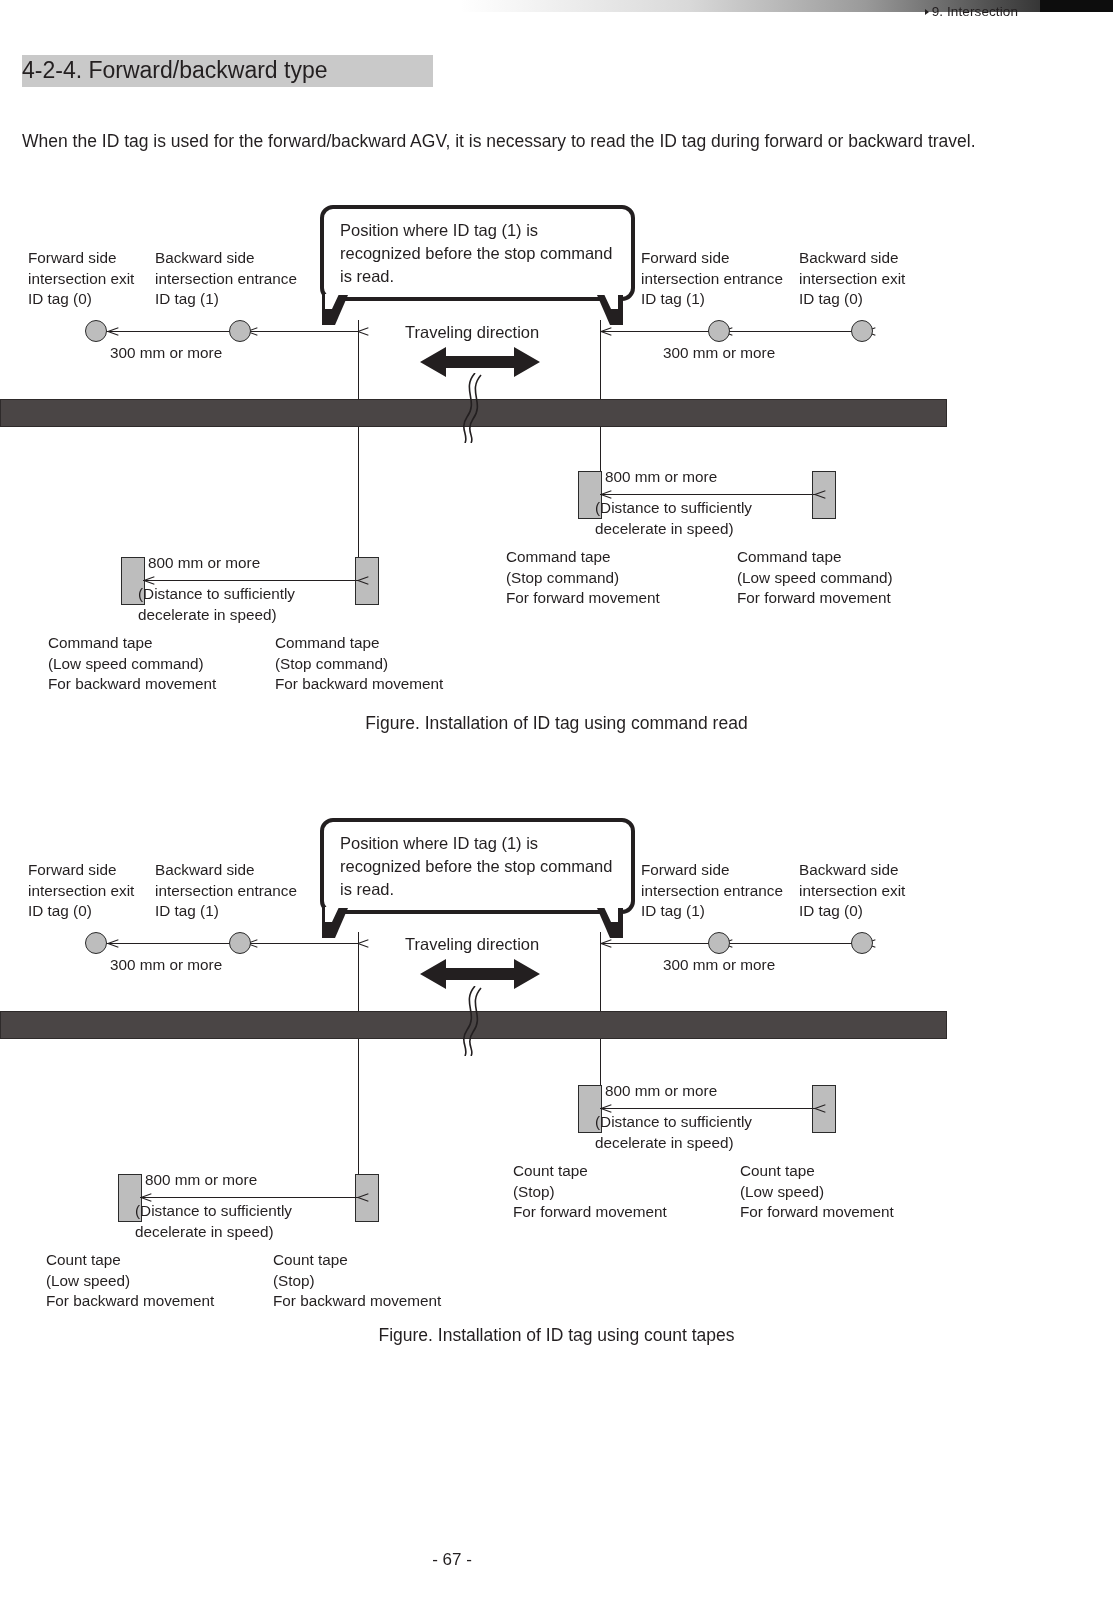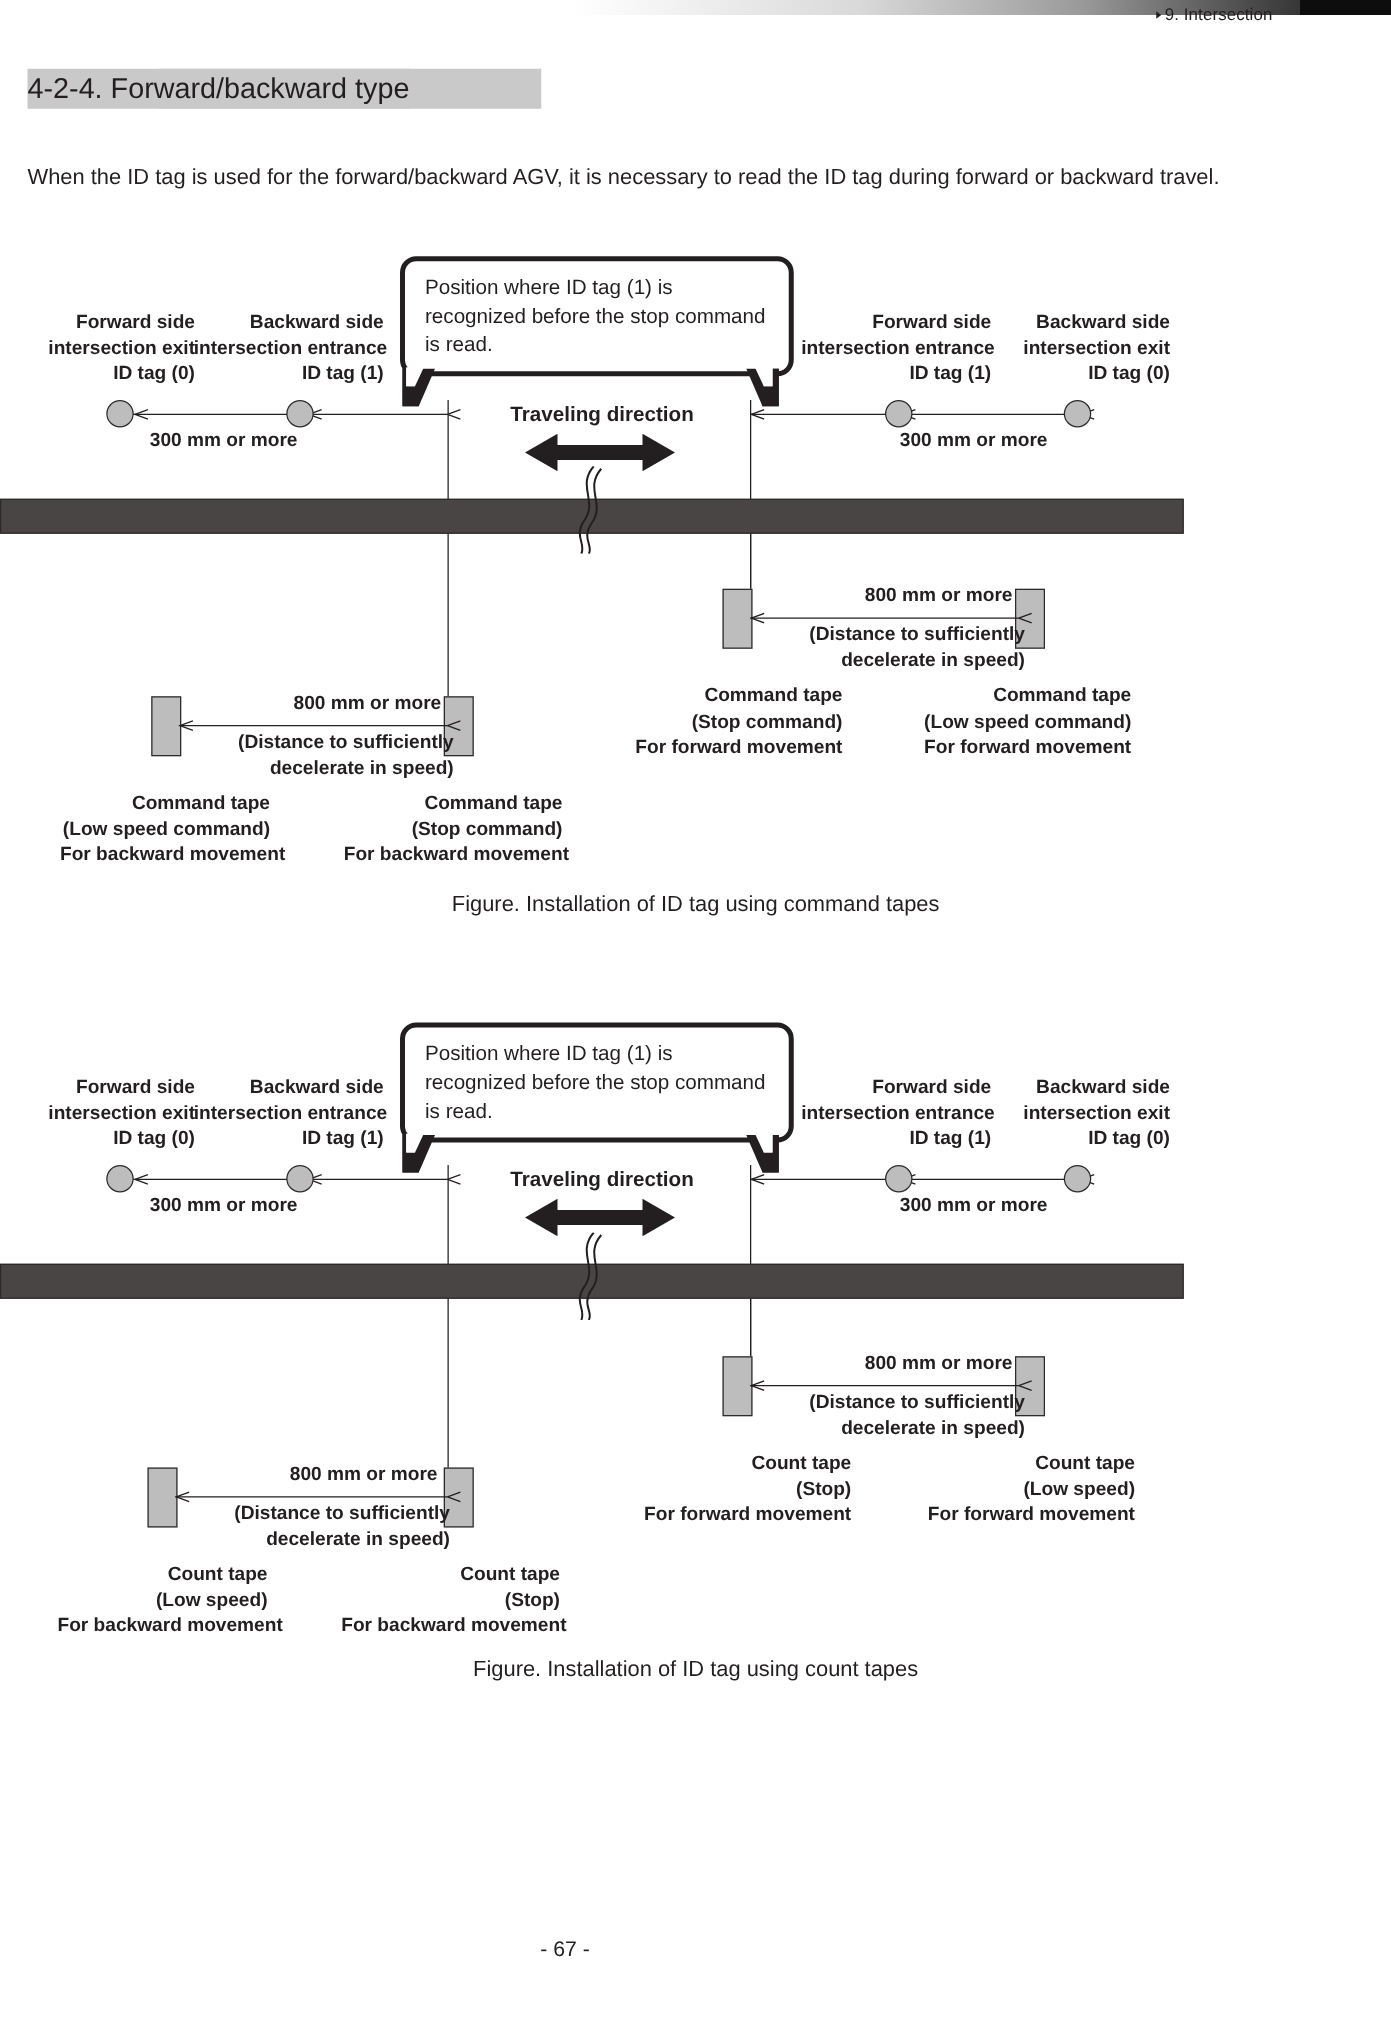--- a/index.html
+++ b/index.html
@@ -47,23 +47,22 @@
     position:absolute; left:22px; top:100px; width:1000px;
     font-size:17.5px; line-height:36px;margin-top:23px;
   }
 
   
   .diagram{ position:absolute; left:0; width:1113px; }
   .d1{ top:195px; height:545px; }
   .d2{ top:810px; height:560px; }
 
   .dlabel{
-    position:absolute; text-align:right; font-size:15.3px; line-height:20.5px;
+    position:absolute; text-align:left; font-size:15.3px; line-height:20.5px;
     white-space:nowrap;
-    font-weight:bold;
   }
 
   
   .idtag{
     position:absolute; width:22px;height:22px;border-radius:50%;
     background:#bdbdbd; border:1.6px solid #2b2b2b;
   }
 
   
   .hline{ position:absolute; height:0; border-top:1.3px solid #231f20; }
@@ -252,21 +251,21 @@
     <div>(Low speed command)</div>
     <div>For backward movement</div>
   </div>
   <div class="dlabel" style="left:275px; top:438px; width:175px;">
     <div>Command tape</div>
     <div>(Stop command)</div>
     <div>For backward movement</div>
   </div>
 </div>
 
-<div class="figcap" style="top:713px;">Figure. Installation of ID tag using command tapes</div>
+<div class="figcap" style="top:713px;">Figure. Installation of ID tag using command read</div>
 
 <div class="diagram d2">
 
   <div class="dlabel" style="left:28px; top:50px; width:128px;">
     <div>Forward side</div>
     <div>intersection exit</div>
     <div>ID tag (0)</div>
   </div>
   <div class="dlabel" style="left:155px; top:50px; width:152px;">
     <div>Backward side</div>

